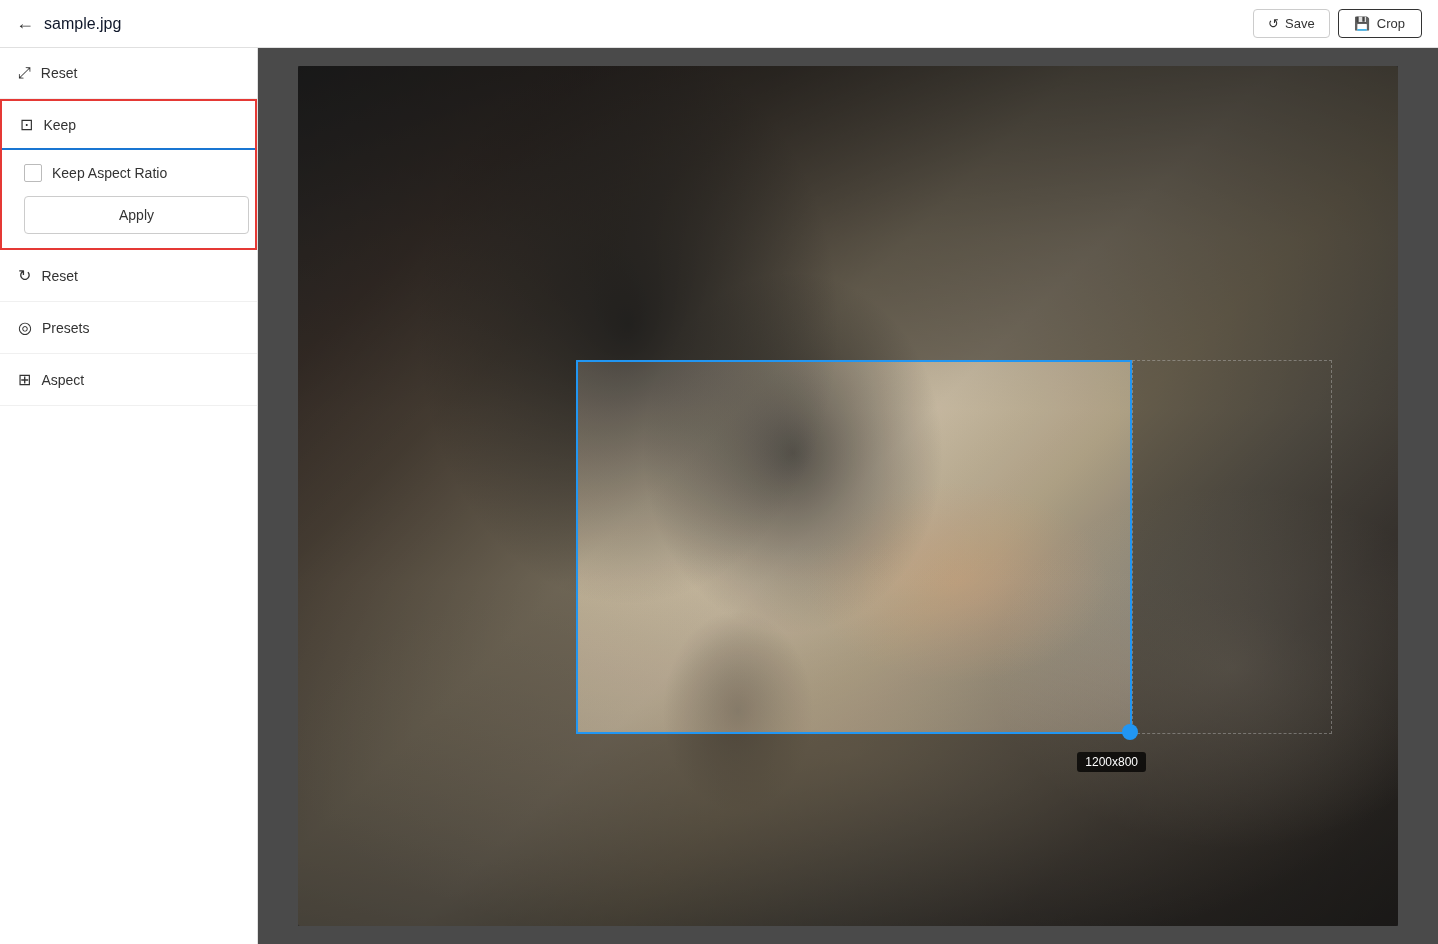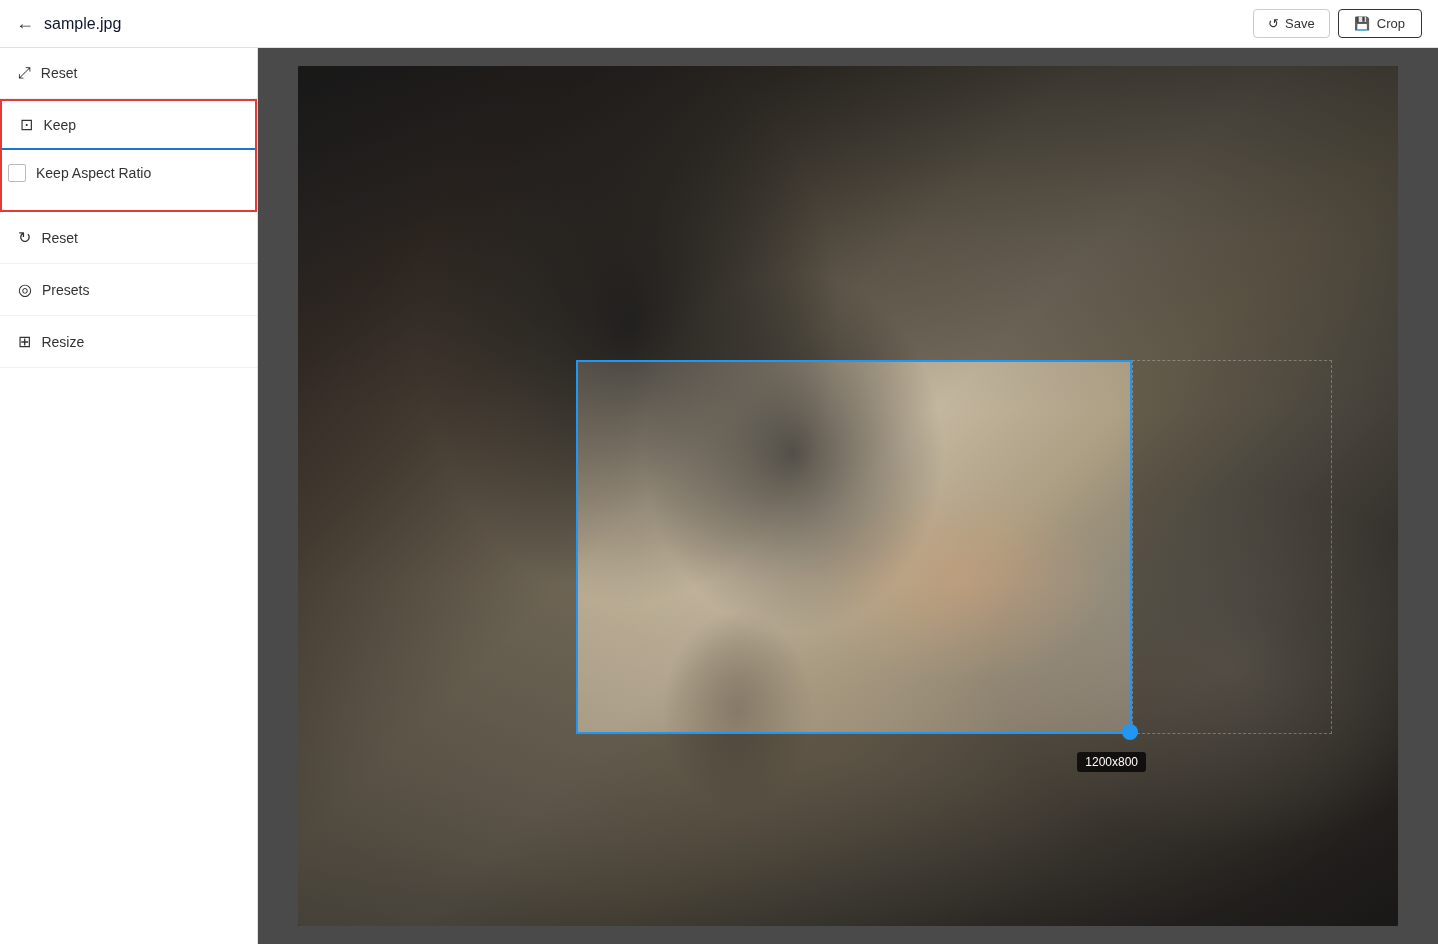--- a/index.html
+++ b/index.html
@@ -99,20 +99,21 @@
       align-items: center;
       gap: 10px;
       padding: 14px 18px;
       cursor: pointer;
       font-size: 14px;
       color: #333;
       border-bottom: 2px solid #1976d2;
     }
     .crop-body {
       padding: 14px 6px;
+      margin-left: 16px;
     }
     .keep-aspect-row {
       display: flex;
       align-items: center;
       gap: 10px;
       margin-bottom: 14px;
     }
     .checkbox {
       width: 18px;
       height: 18px;
@@ -332,36 +333,37 @@
     <div class="crop-panel">
       <div class="crop-header">
         <span style="font-size:16px;">⊡</span>
         <span>Keep</span>
       </div>
       <div class="crop-body">
         <div class="keep-aspect-row">
           <div class="checkbox"></div>
           <span class="keep-aspect-label">Keep Aspect Ratio</span>
         </div>
+        <button class="btn-apply">Apply</button>
       </div>
     </div>
 
     <div class="sidebar-item">
       <span style="font-size:16px;">↻</span>
       <span>Reset</span>
     </div>
 
     <div class="sidebar-item">
       <span style="font-size:16px;">◎</span>
       <span>Presets</span>
     </div>
 
     <div class="sidebar-item">
       <span style="font-size:16px;">⊞</span>
-      <span>Resize</span>
+      <span>Aspect</span>
     </div>
 
   </div>
 
   <div class="canvas-area">
     <div class="photo-container">
       <div class="photo-bg"></div>
       <div class="photo-detail"></div>
 
       <div class="overlay-top"></div>

